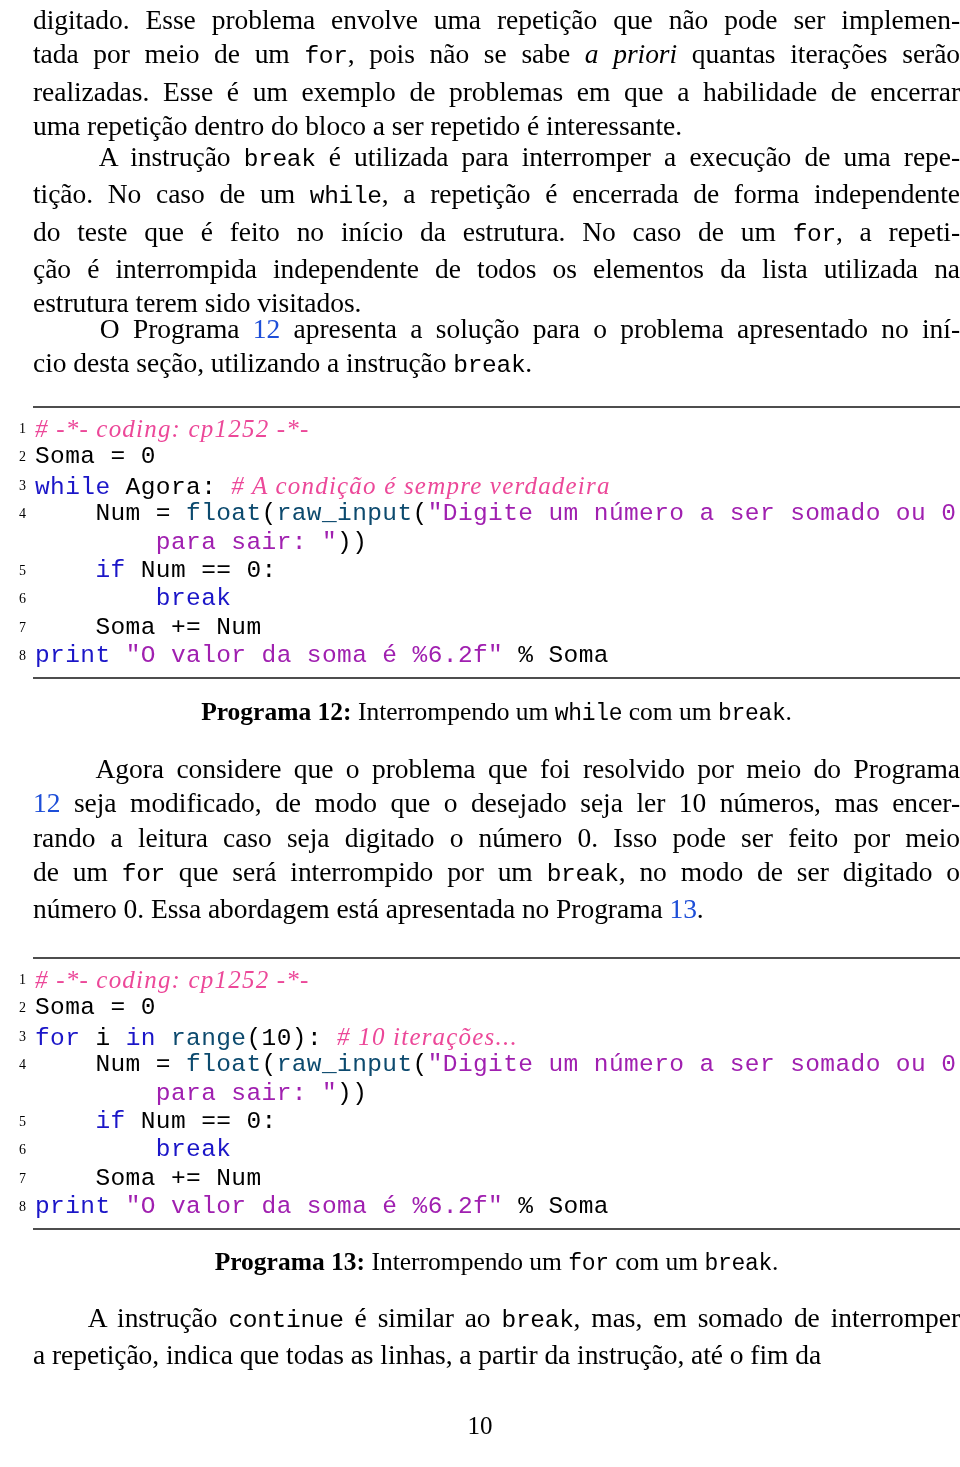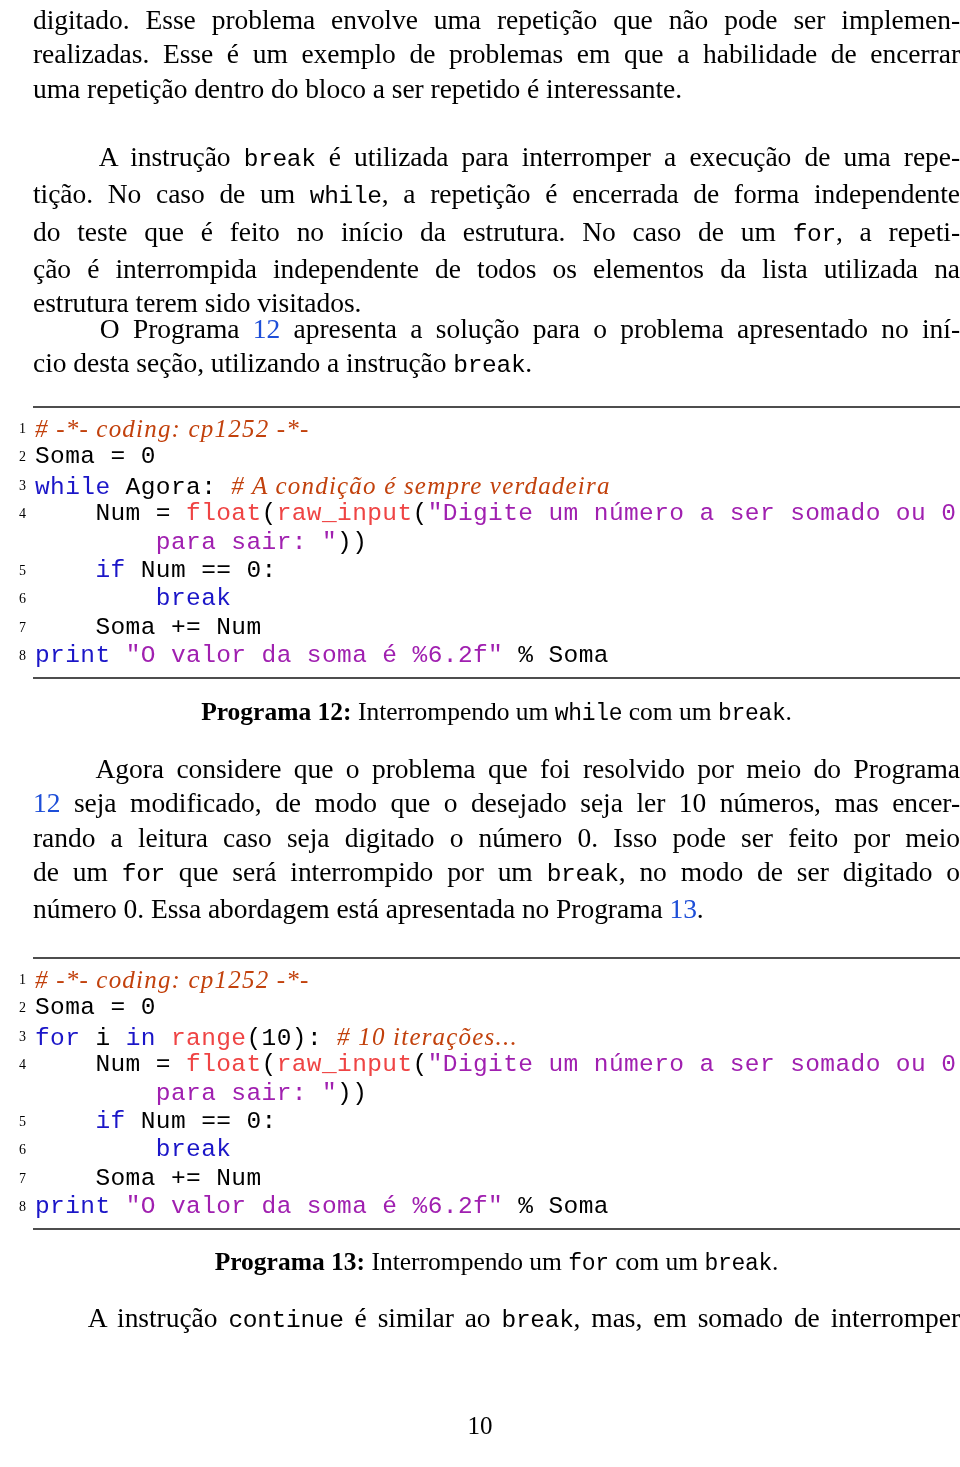--- a/index.html
+++ b/index.html
@@ -91,23 +91,23 @@
     text-align: right;
     font-family: "Liberation Serif", "DejaVu Serif", serif;
     font-size: 14px;
     line-height: 22px;
     letter-spacing: 0;
     color: #000000;
   }
   .ctext { display: inline-block; padding-left: 2px; }
 
   .k  { color: #1b16c8; }            
-  .fn { color: #ef4444; }            
+  .fn { color: #0c4a6e; }            
   .s  { color: #a020b0; }            
-  .c  { color: #c2410c;              
+  .c  { color: #ec4899;              
         font-family: "Liberation Serif", "DejaVu Serif", serif;
         font-style: italic;
         font-size: 25px;
         letter-spacing: 1.2px; }
   .n  { color: #000000; font-family: Liberation Mono, monospace; }
 
   
   .caption {
     position: absolute;
     left: 33px;
@@ -128,20 +128,21 @@
     font-size: 25px;
   }
 </style>
 </head>
 <body>
 
 <div class="page">
 
   <div class="para" id="p1" style="top:3px;">
       <span class="ln just"><span>digitado. Esse problema envolve uma repetição que não pode ser implemen-</span></span>
+      <span class="ln just"><span>tada por meio de um </span><span class="tt">for</span><span>, pois não se sabe </span><span class="it">a priori</span><span> quantas iterações serão</span></span>
       <span class="ln just"><span>realizadas. Esse é um exemplo de problemas em que a habilidade de encerrar</span></span>
       <span class="ln"><span>uma repetição dentro do bloco a ser repetido é interessante.</span></span>
     </div>
   <div class="para" id="p2" style="top:140px;">
       <span class="ln just"><span>&nbsp;&nbsp;&nbsp;&nbsp;&nbsp;A instrução </span><span class="tt">break</span><span> é utilizada para interromper a execução de uma repe-</span></span>
       <span class="ln just"><span>tição. No caso de um </span><span class="tt">while</span><span>, a repetição é encerrada de forma independente</span></span>
       <span class="ln just"><span>do teste que é feito no início da estrutura. No caso de um </span><span class="tt">for</span><span>, a repeti-</span></span>
       <span class="ln just"><span>ção é interrompida independente de todos os elementos da lista utilizada na</span></span>
       <span class="ln"><span>estrutura terem sido visitados.</span></span>
     </div>
@@ -189,17 +190,18 @@
         <div class="cline"><span class="lno">7</span><span class="ctext"><span class="n">    Soma += Num</span></span></div>
         <div class="cline"><span class="lno">8</span><span class="ctext"><span class="k">print</span><span class="n"> </span><span class="s">"O valor da soma é %6.2f"</span><span class="n"> % Soma</span></span></div>
       </div>
     <div class="rule"></div>
   </div>
 
   <div class="caption" id="caption2" style="top:1247px;"><b>Programa 13:</b><span> Interrompendo um </span><span class="tt">for</span><span> com um </span><span class="tt">break</span><span>.</span></div>
 
   <div class="para" id="p5" style="top:1301px;">
       <span class="ln just"><span>&nbsp;&nbsp;&nbsp;&nbsp;&nbsp;A instrução </span><span class="tt">continue</span><span> é similar ao </span><span class="tt">break</span><span>, mas, em somado de interromper</span></span>
+      <span class="ln"><span>a repetição, indica que todas as linhas, a partir da instrução, até o fim da</span></span>
     </div>
 
   <div class="pageno" id="pageno" style="top:1412px;">10</div>
 
 </div>
 
 </body></html>

